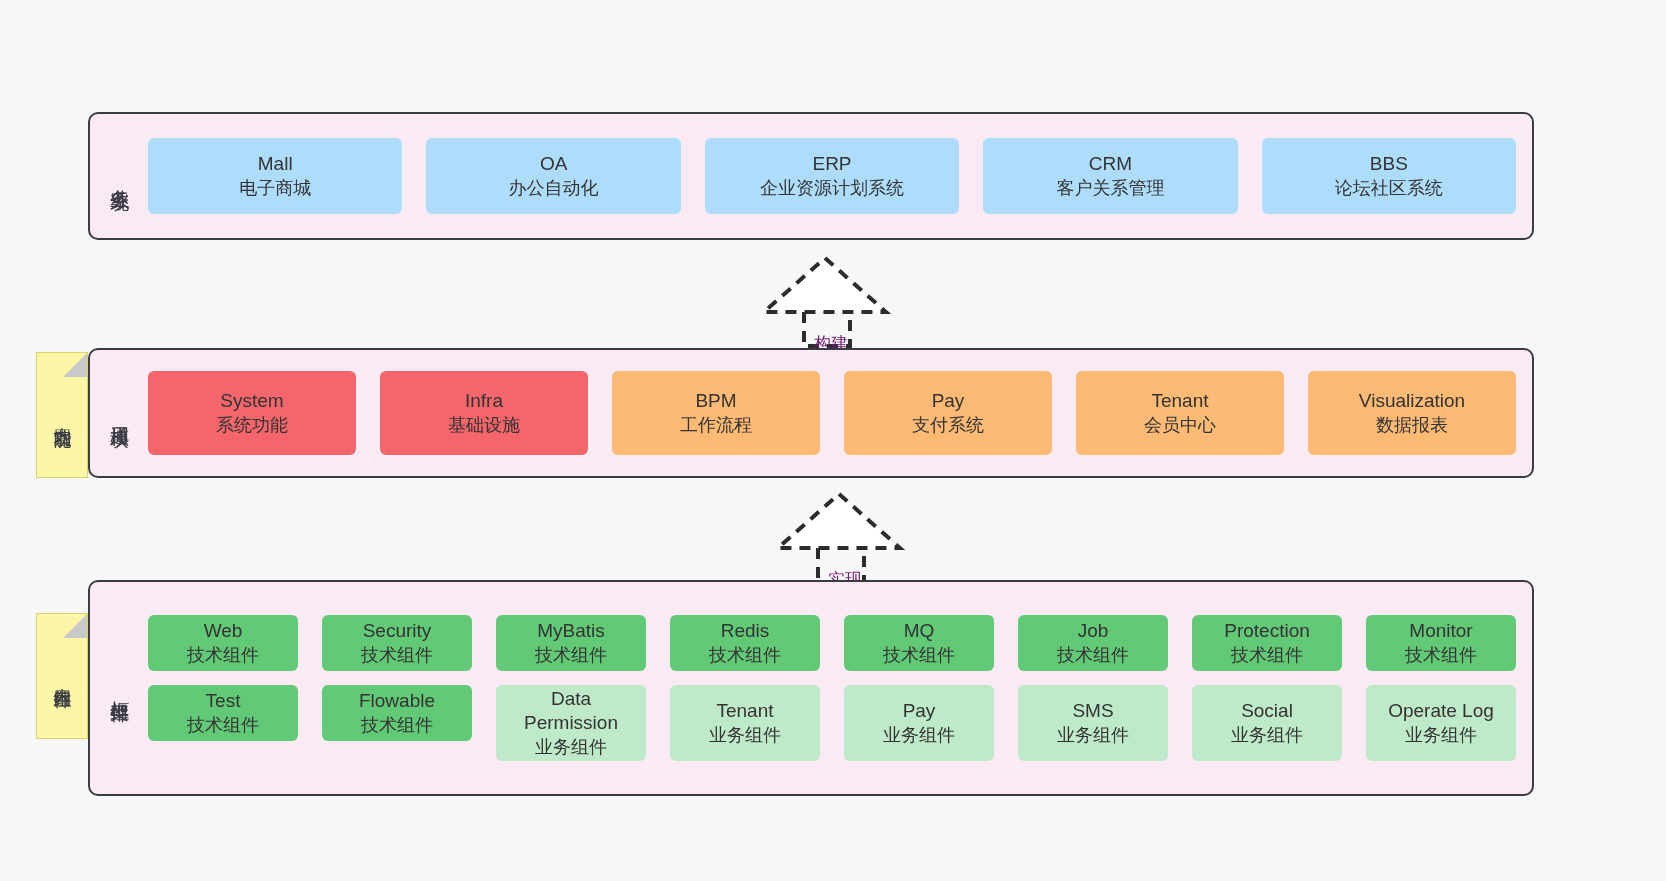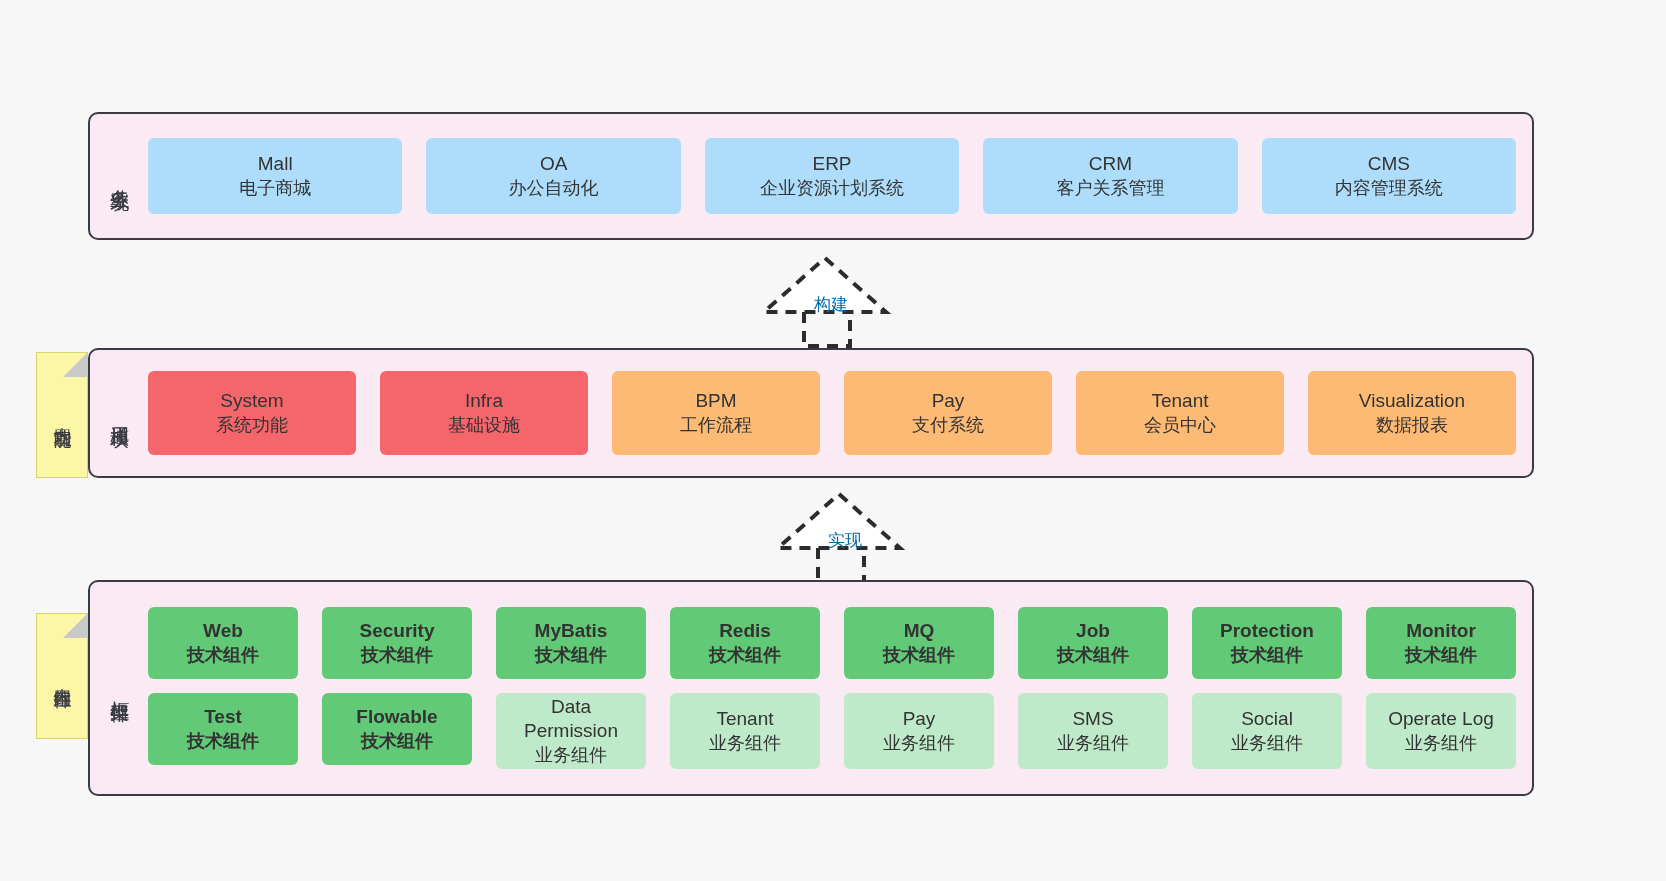--- a/index.html
+++ b/index.html
@@ -83,21 +83,21 @@
   .node .n-en {
     font-size: 19px;
   }
   .node .n-cn {
     font-size: 18px;
   }
 
   .biz-node   { background: #aeddfb; height: 76px; }
   .mod-strong { background: #f4666c; height: 84px; }
   .mod-light  { background: #fdba74; height: 84px; }
-  .tech-node  { background: #62c977; height: 72px; font-weight: bold; }
+  .tech-node  { background: #62c977; height: 56px; }
   .biz-comp   { background: #bfeac9; height: 76px; }
 
   
   .note {
     position: absolute;
     box-sizing: border-box;
     background: #fcf7a6;
     border: 1px solid #d8d469;
     display: flex;
     align-items: center;
@@ -120,23 +120,24 @@
     border-color: transparent transparent #c9c9c9 transparent;
   }
 
   
   .arrow {
     position: absolute;
   }
   .arrow-label {
     position: absolute;
     font-size: 17px;
-    color: #0369a1;
+    color: #701a75;
     background: transparent;
     white-space: nowrap;
+    margin-top: 39px;
   }
 </style>
 </head>
 <body>
 
 <div id="canvas">
 
   <div class="layer" id="layer-business" style="left:88px; top:112px; width:1446px; height:128px;">
     <div class="layer-title">业务系统</div>
     <div class="layer-body">
@@ -151,22 +152,22 @@
         </div>
         <div class="node biz-node">
           <span class="n-en">ERP</span>
           <span class="n-cn">企业资源计划系统</span>
         </div>
         <div class="node biz-node">
           <span class="n-en">CRM</span>
           <span class="n-cn">客户关系管理</span>
         </div>
         <div class="node biz-node">
-          <span class="n-en">CMS</span>
-          <span class="n-cn">内容管理系统</span>
+          <span class="n-en">BBS</span>
+          <span class="n-cn">论坛社区系统</span>
         </div>
       </div>
     </div>
   </div>
 
   <svg class="arrow" style="left:758px; top:250px; width:150px; height:100px;" viewBox="0 0 150 100">
 
     <polygon points="67,8 128,62 6,62" fill="#ffffff" stroke="#2c2c2c" stroke-width="4" stroke-dasharray="11,8" stroke-linejoin="miter"></polygon>
 
     <polyline points="46,62 46,96 92,96 92,62" fill="none" stroke="#2c2c2c" stroke-width="4" stroke-dasharray="11,8"></polyline>

